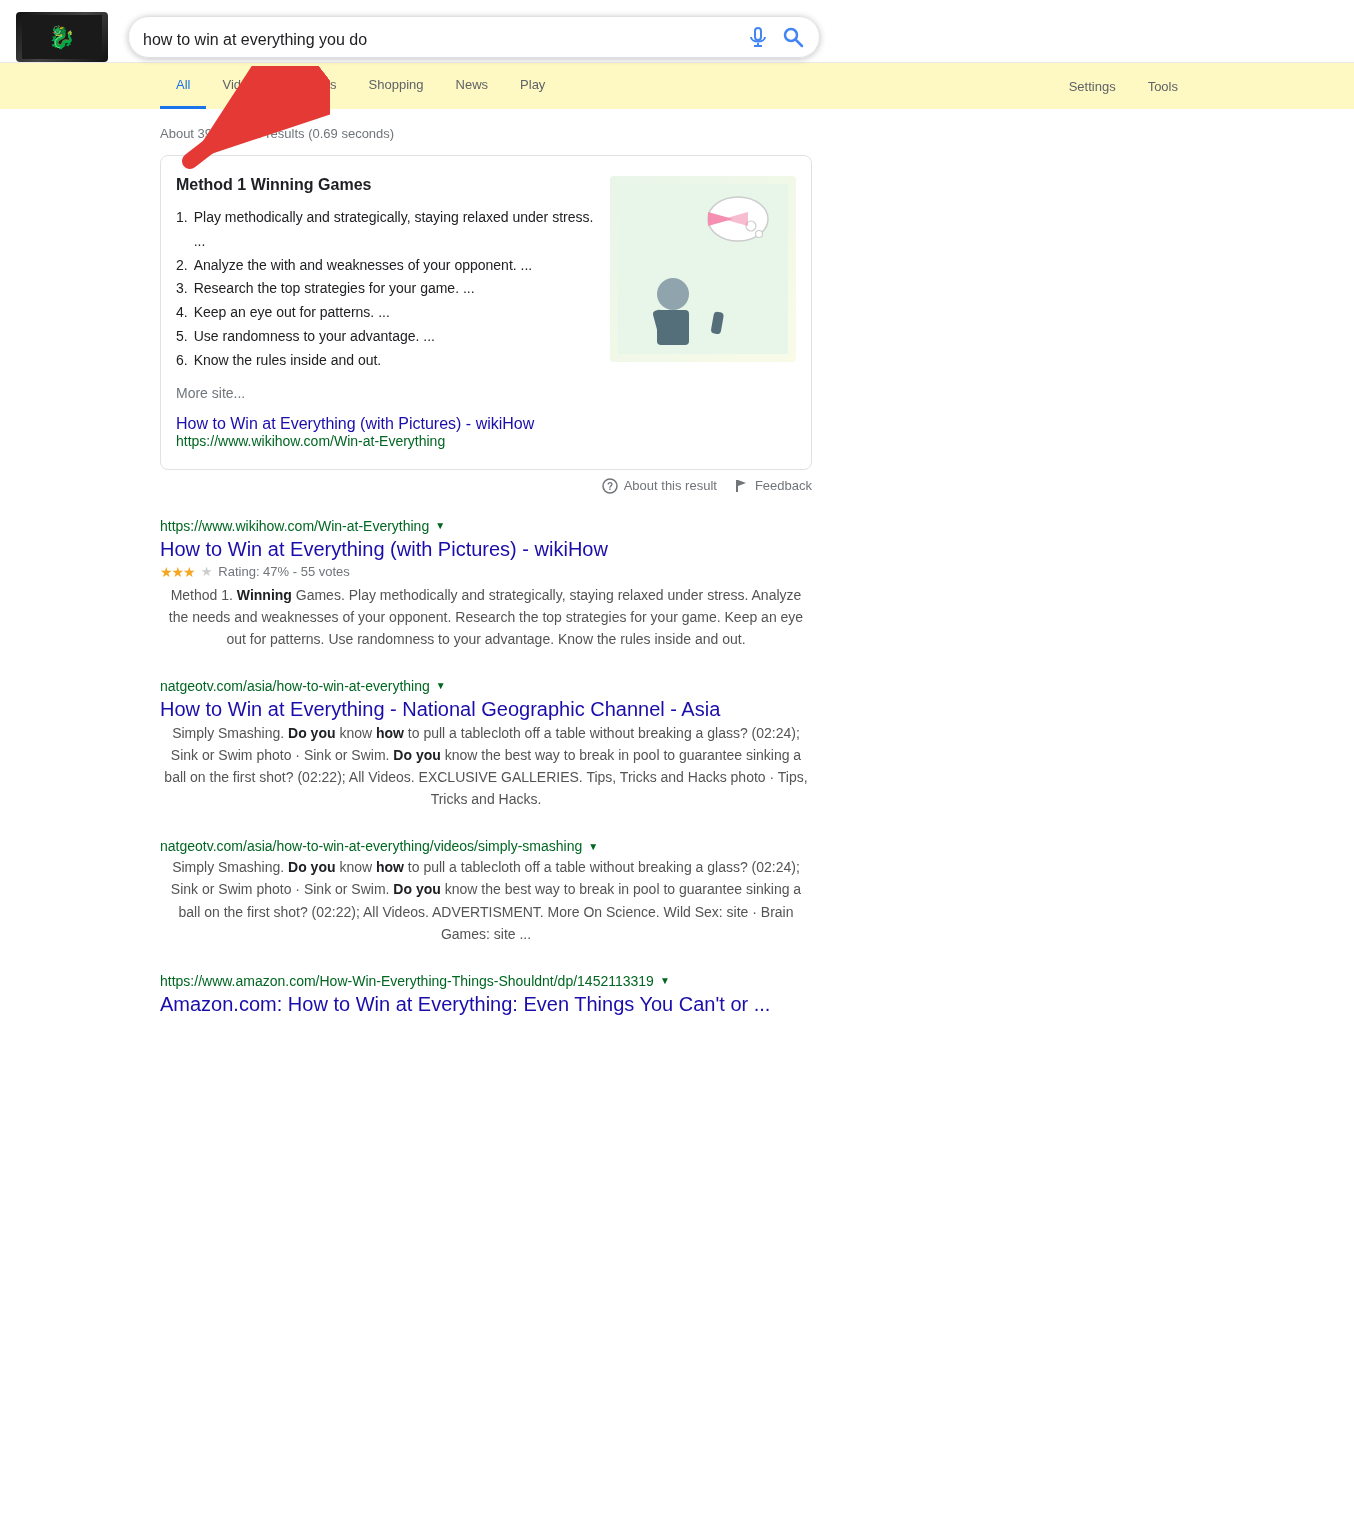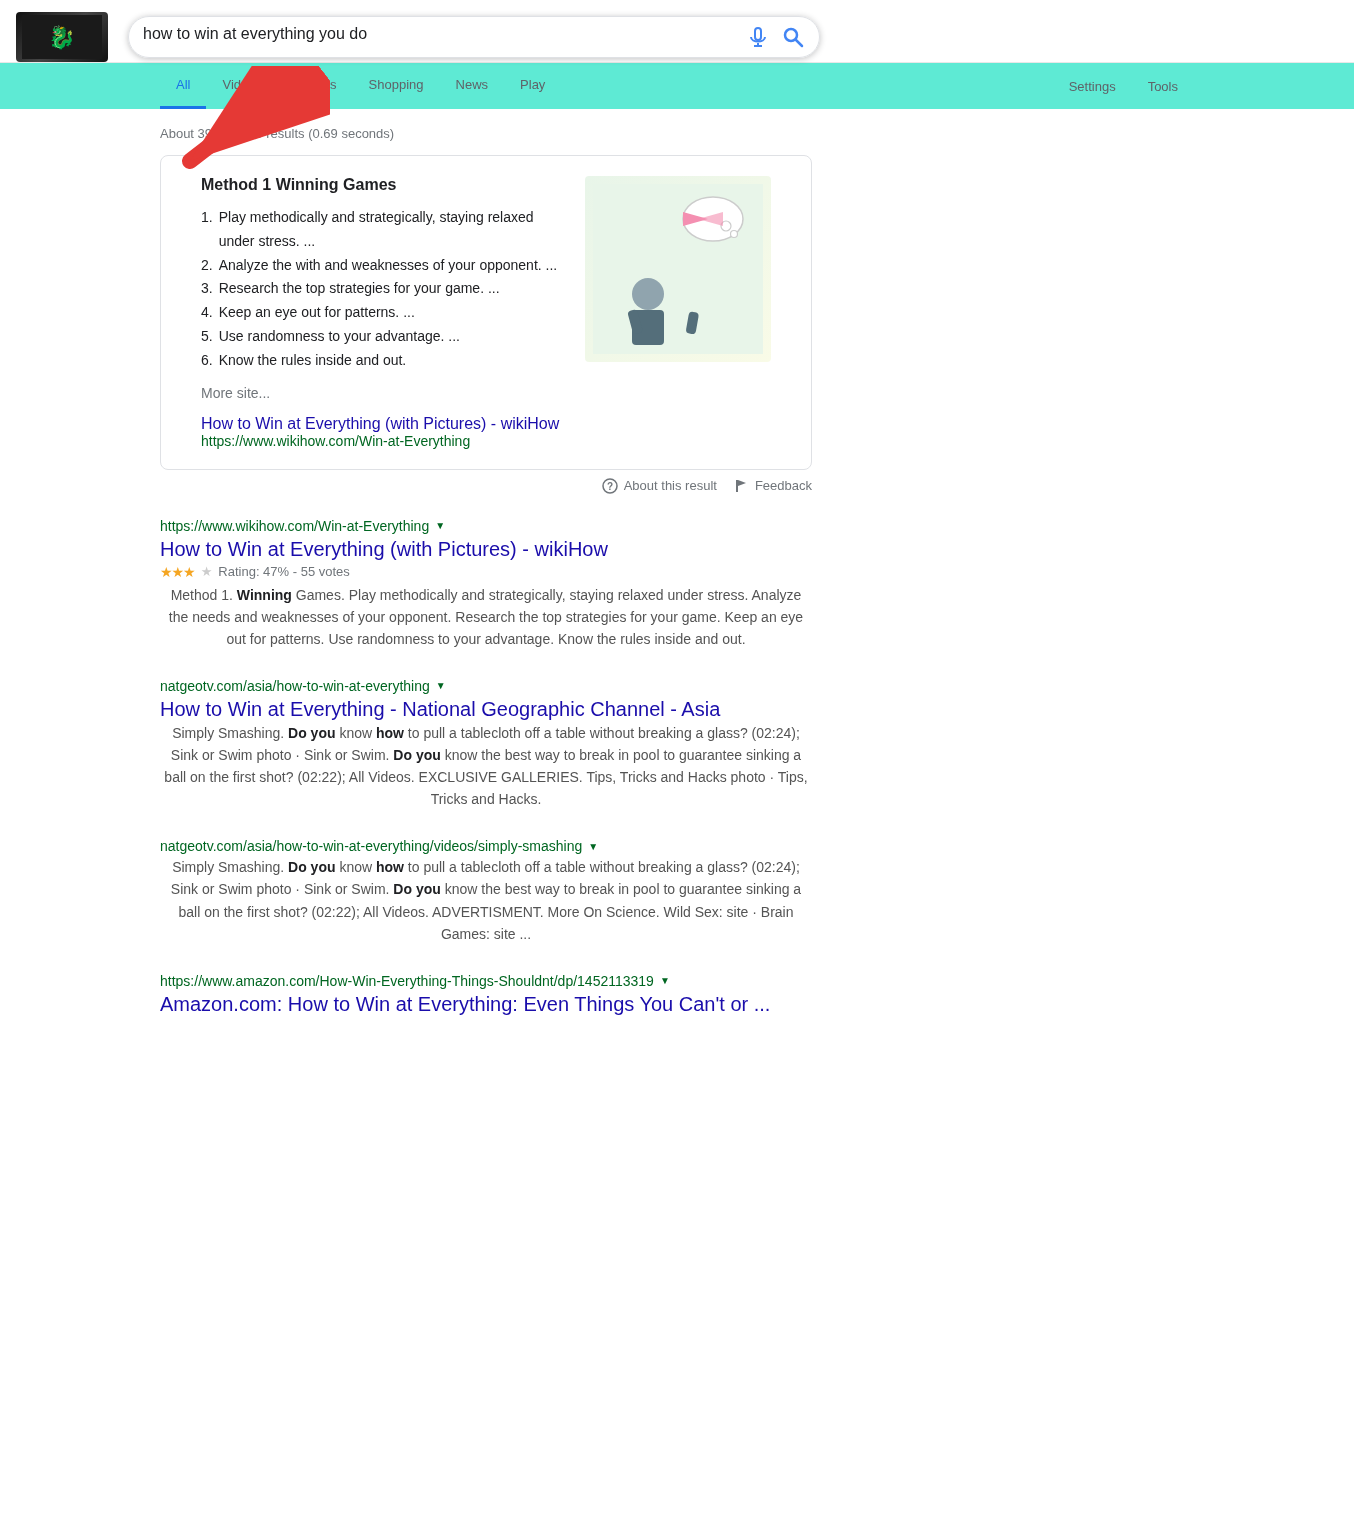--- a/index.html
+++ b/index.html
@@ -39,21 +39,21 @@
       background: linear-gradient(135deg, #111 0%, #444 50%, #111 100%);
       display: flex;
       align-items: center;
       justify-content: center;
       font-size: 20px;
     }
     .search-box-wrapper {
       flex: 1;
       max-width: 692px;
       display: flex;
-      align-items: flex-start;
+      align-items: flex-end;
       border: 1px solid #dfe1e5;
       border-radius: 24px;
       padding: 8px 14px;
       box-shadow: 0 1px 6px rgba(32,33,36,0.28);
       margin-right: 16px;
     }
     .search-input {
       flex: 1;
       border: none;
       outline: none;
@@ -80,21 +80,21 @@
       align-items: center;
       justify-content: center;
       cursor: pointer;
     }
 
     
     .nav-tabs {
       display: flex;
       align-items: center;
       padding: 0 160px;
-      background: #5eead4;
+      background: #fef9c3;
     }
     .nav-tab {
       padding: 14px 16px;
       font-size: 13px;
       color: #5f6368;
       cursor: pointer;
       border-bottom: 3px solid transparent;
       white-space: nowrap;
     }
     .nav-tab.active {
@@ -121,21 +121,21 @@
       font-size: 13px;
       color: #70757a;
       margin-bottom: 14px;
       position: relative;
     }
 
     
     .featured-snippet {
       border: 1px solid #dfe1e5;
       border-radius: 8px;
-      padding: 20px 40px;
+      padding: 20px 15px;
       max-width: 652px;
       margin-bottom: 8px;
       display: flex;
       gap: 16px;
       position: relative;
     }
     .snippet-content {
       flex: 1;
     }
     .snippet-title {

